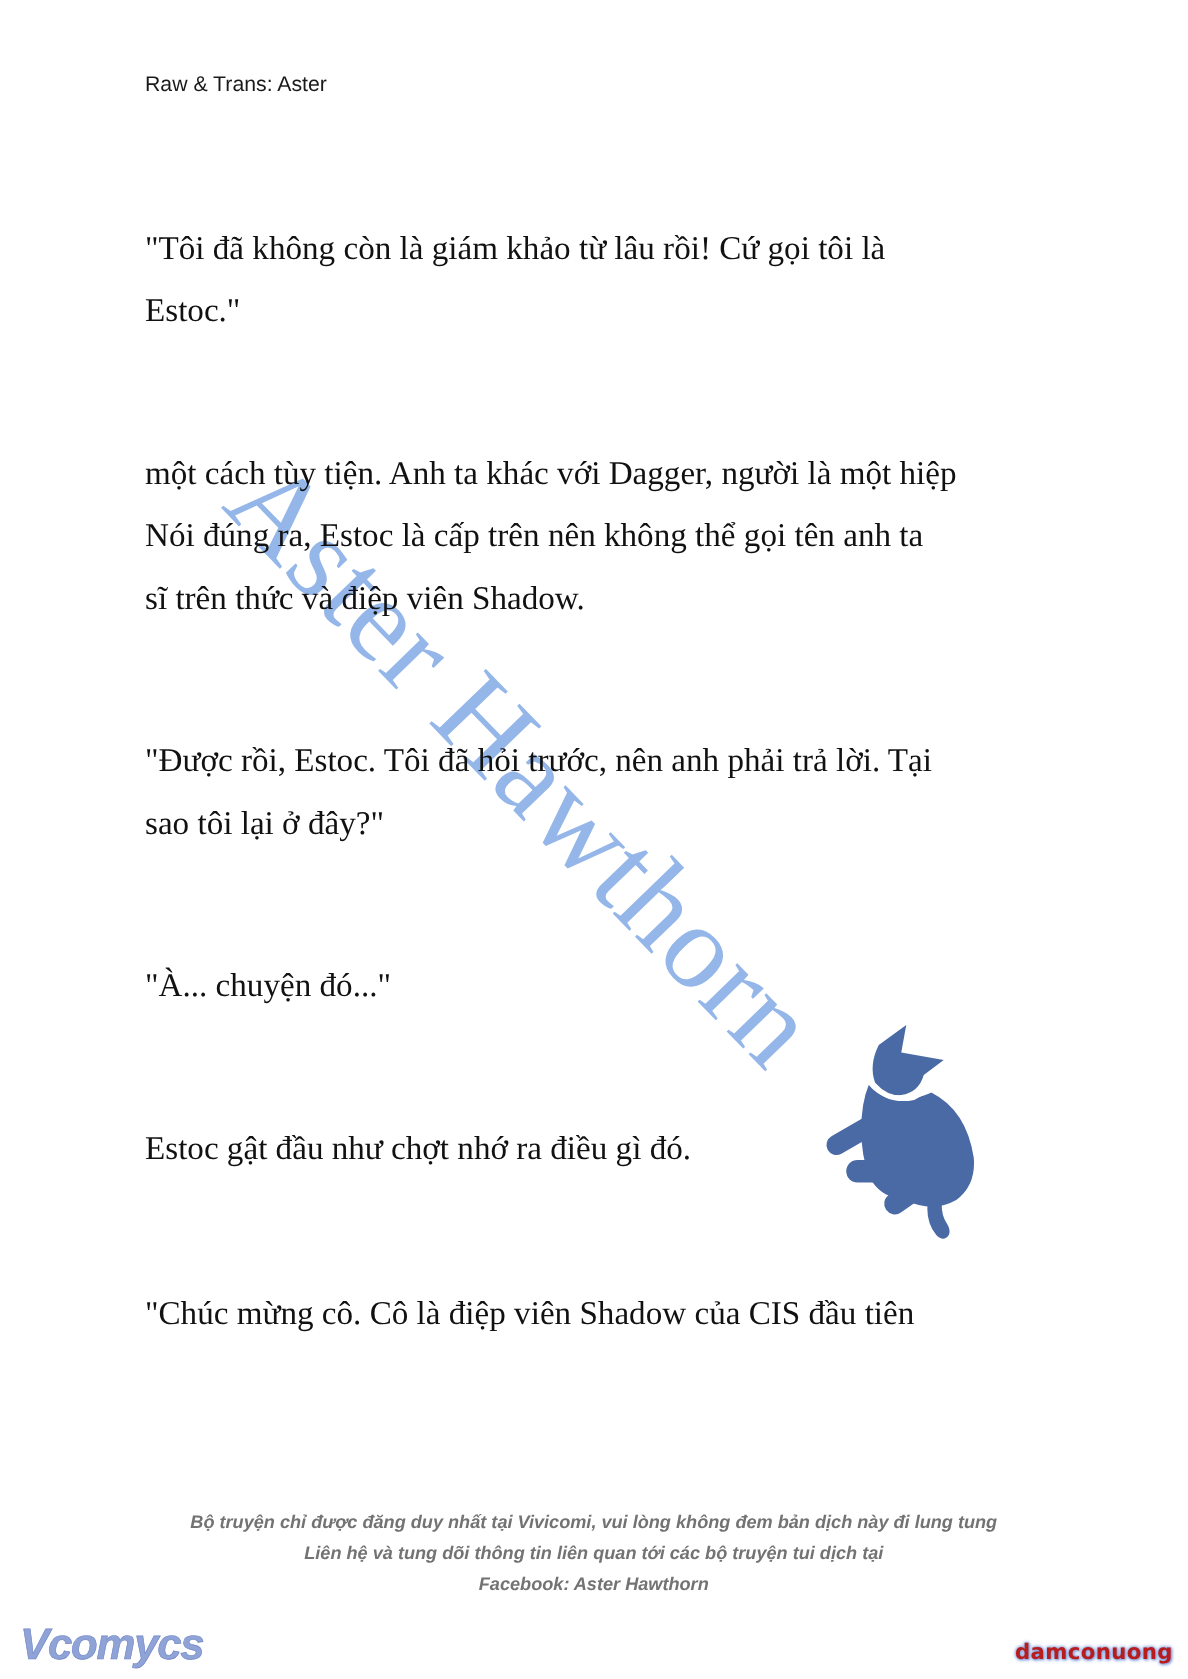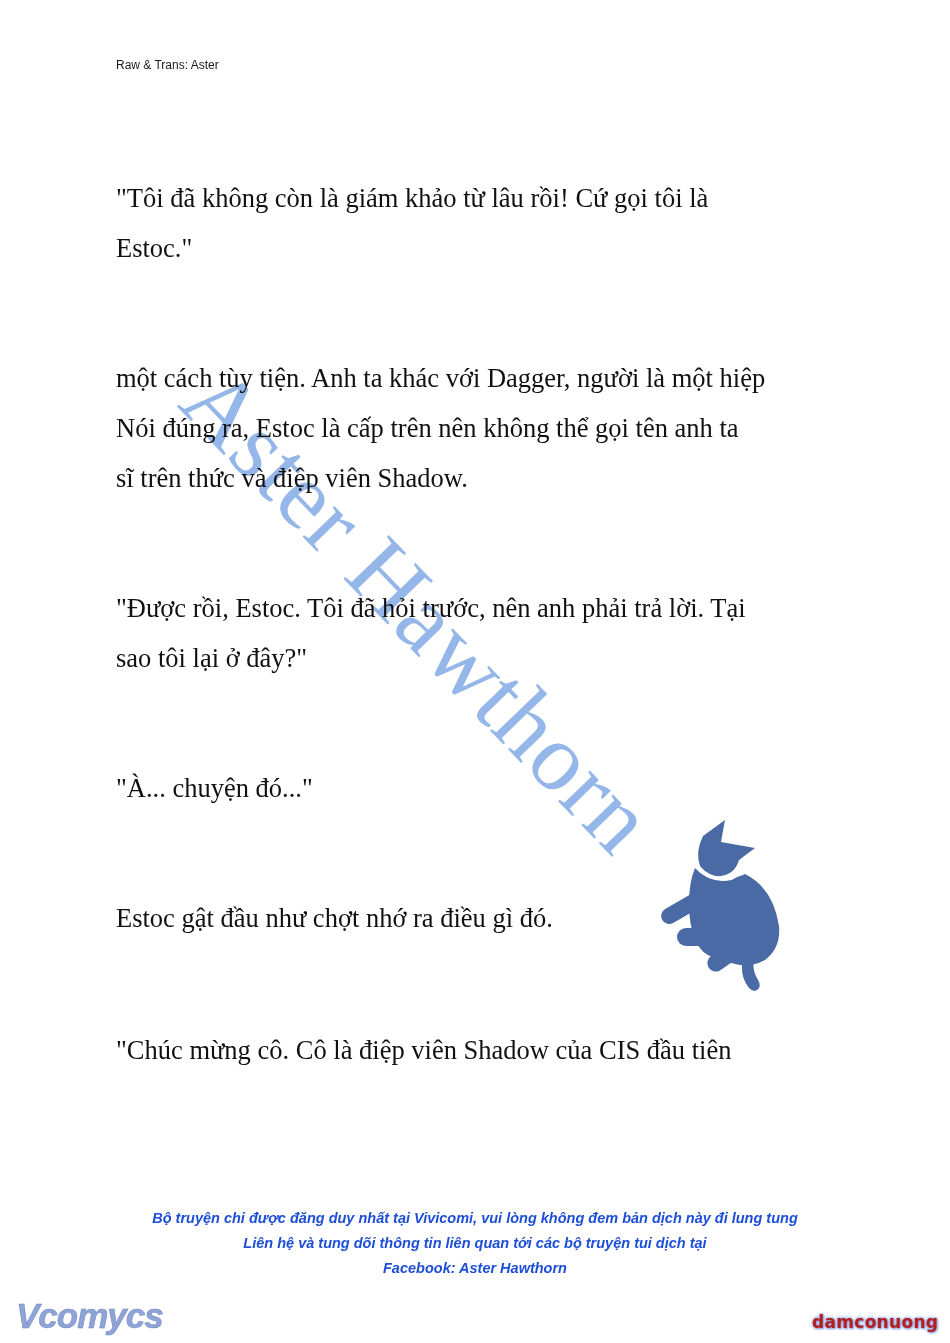--- a/index.html
+++ b/index.html
@@ -18,21 +18,21 @@
     left: 0; top: 0;
     width: 950px;
     height: 1343px;
     background: #ffffff;
   }
   .header-credit {
     position: absolute;
     left: 116px;
     top: 58px;
     font-family: "Liberation Sans", sans-serif;
-    font-size: 12px;
+    font-size: 17px;
     color: #1a1a1a;
     white-space: nowrap;
   }
   .para {
     position: absolute;
     left: 116px;
     width: 760px;
     font-family: "Liberation Serif", serif;
     font-size: 26.5px;
     line-height: 50px;
@@ -71,21 +71,21 @@
     position: absolute;
     left: 0;
     top: 1206px;
     width: 950px;
     text-align: center;
     font-family: "Liberation Sans", sans-serif;
     font-style: italic;
     font-weight: bold;
     font-size: 14.5px;
     line-height: 25px;
-    color: #1d4ed8;
+    color: #737373;
   }
   .footer-notice .nline { display: block; white-space: nowrap; }
   .logo-left {
     position: absolute;
     left: 16px;
     top: 1296px;
     font-family: "Liberation Sans", sans-serif;
     font-style: italic;
     font-weight: bold;
     font-size: 35px;

